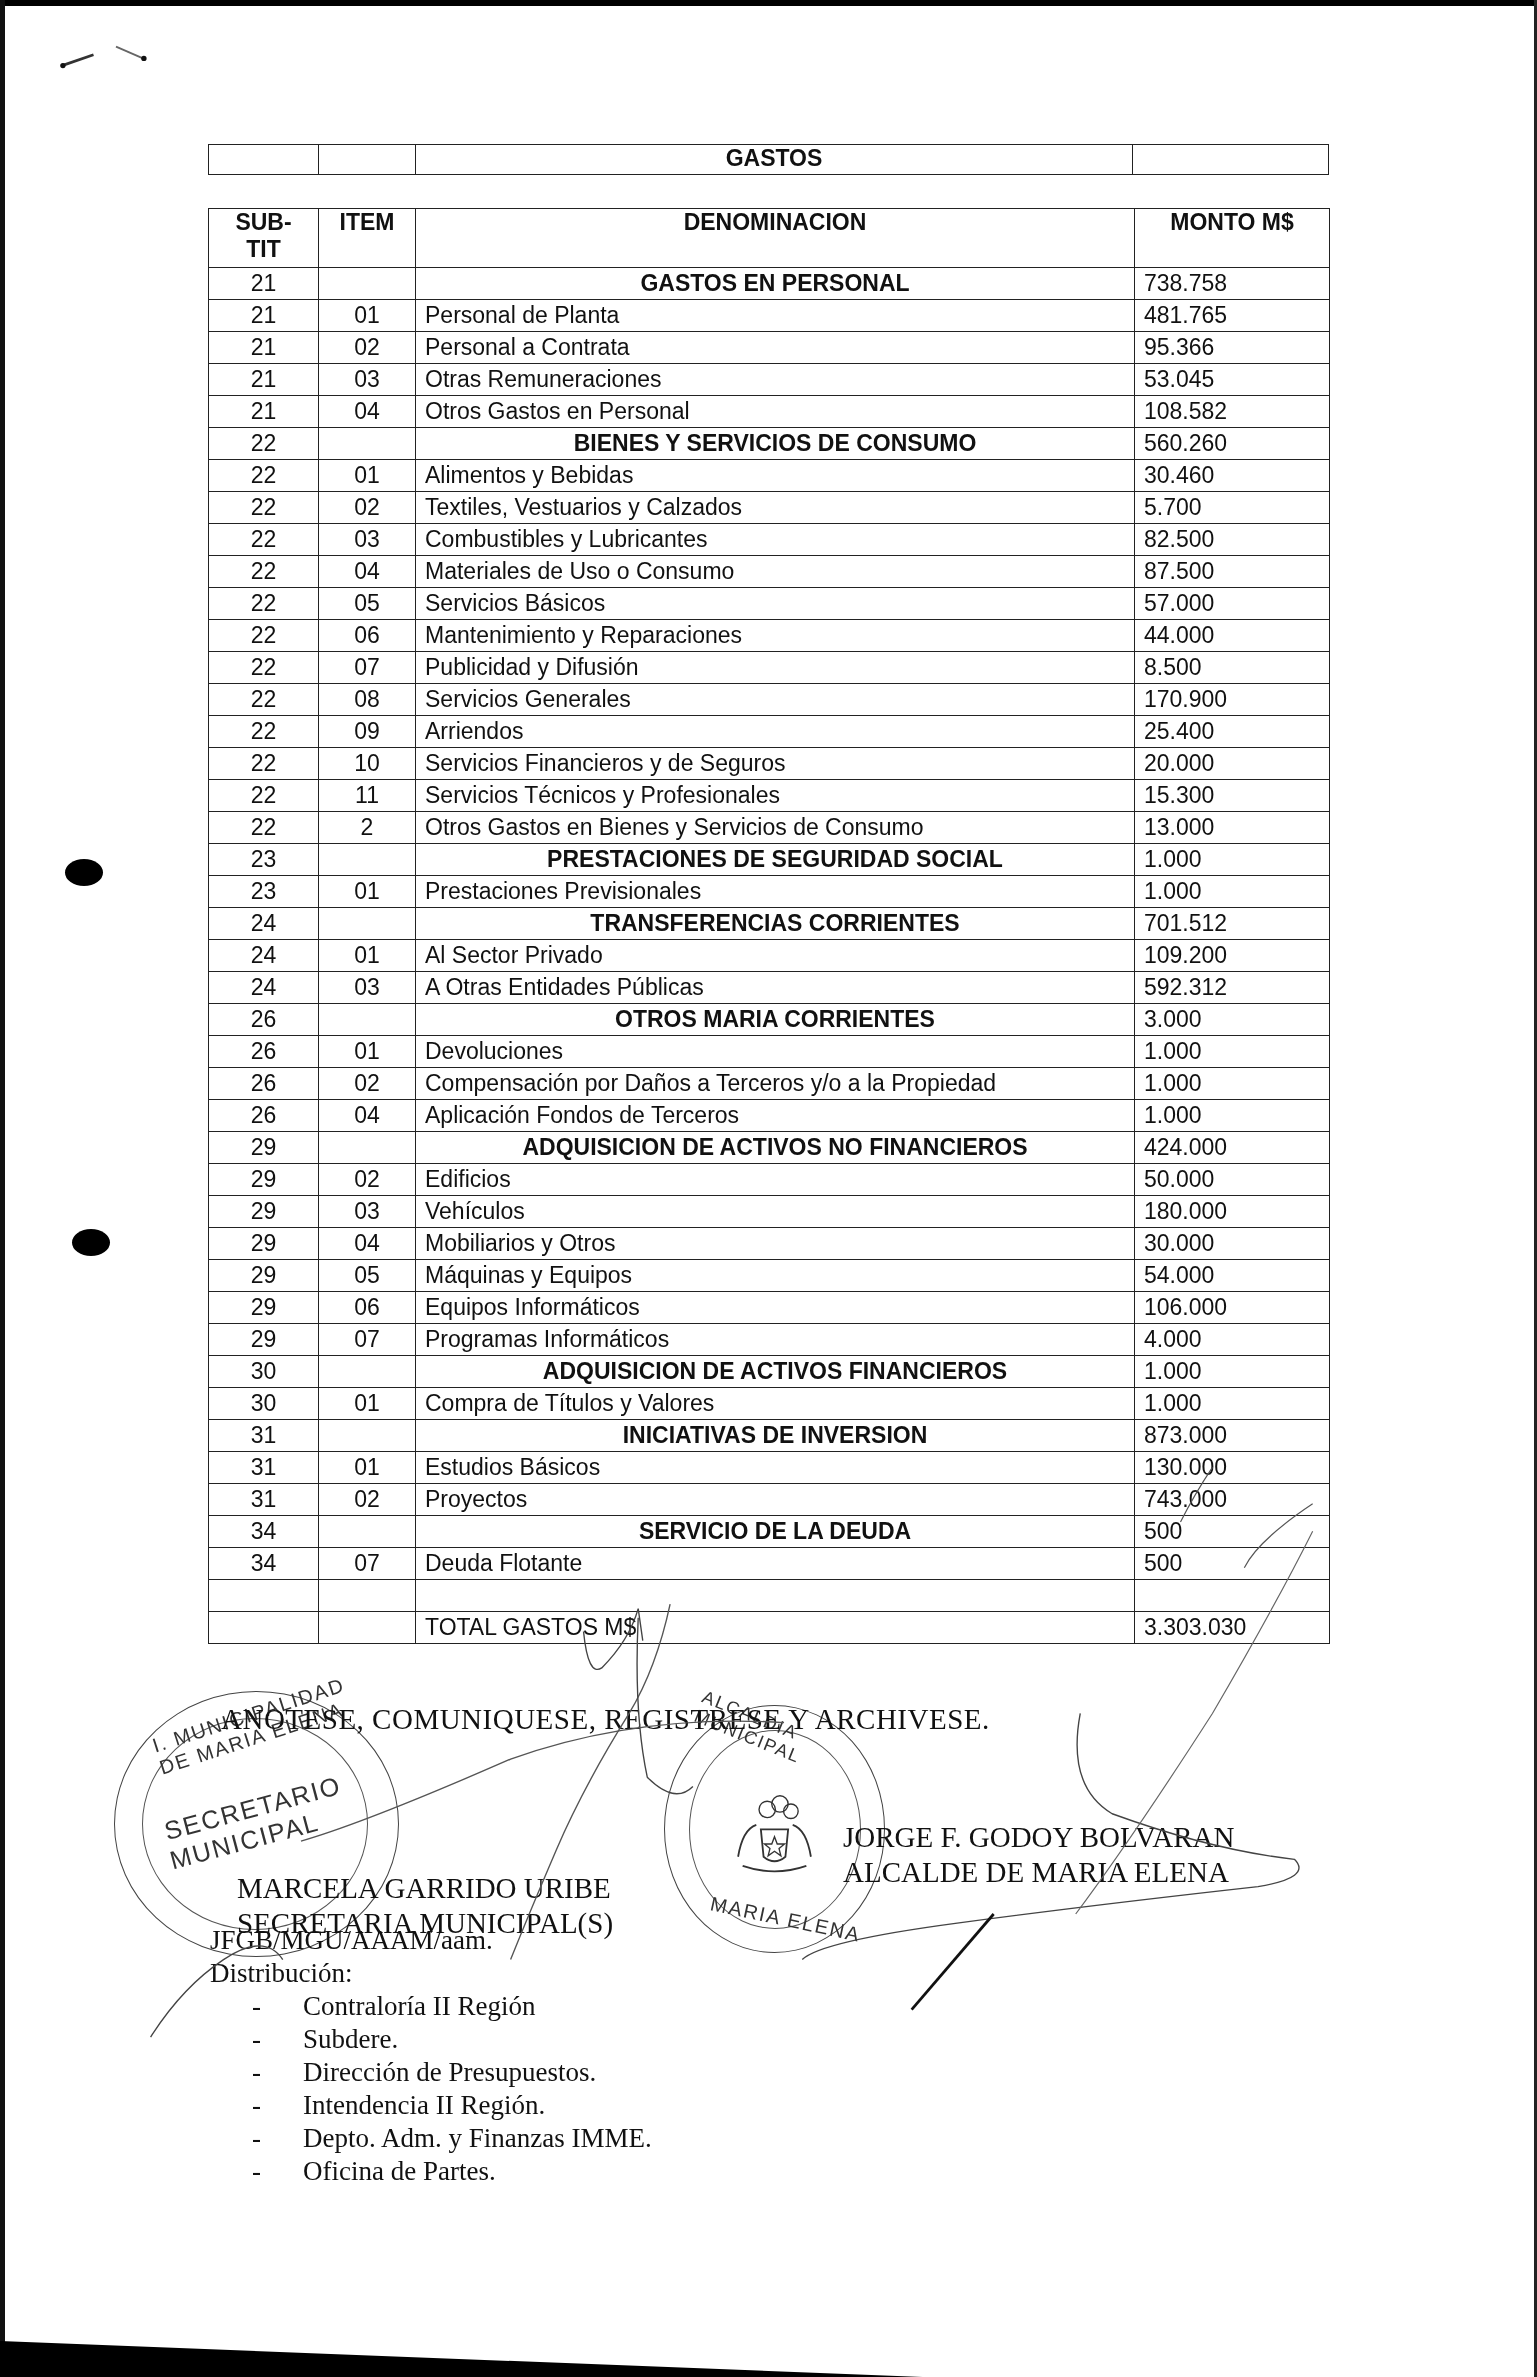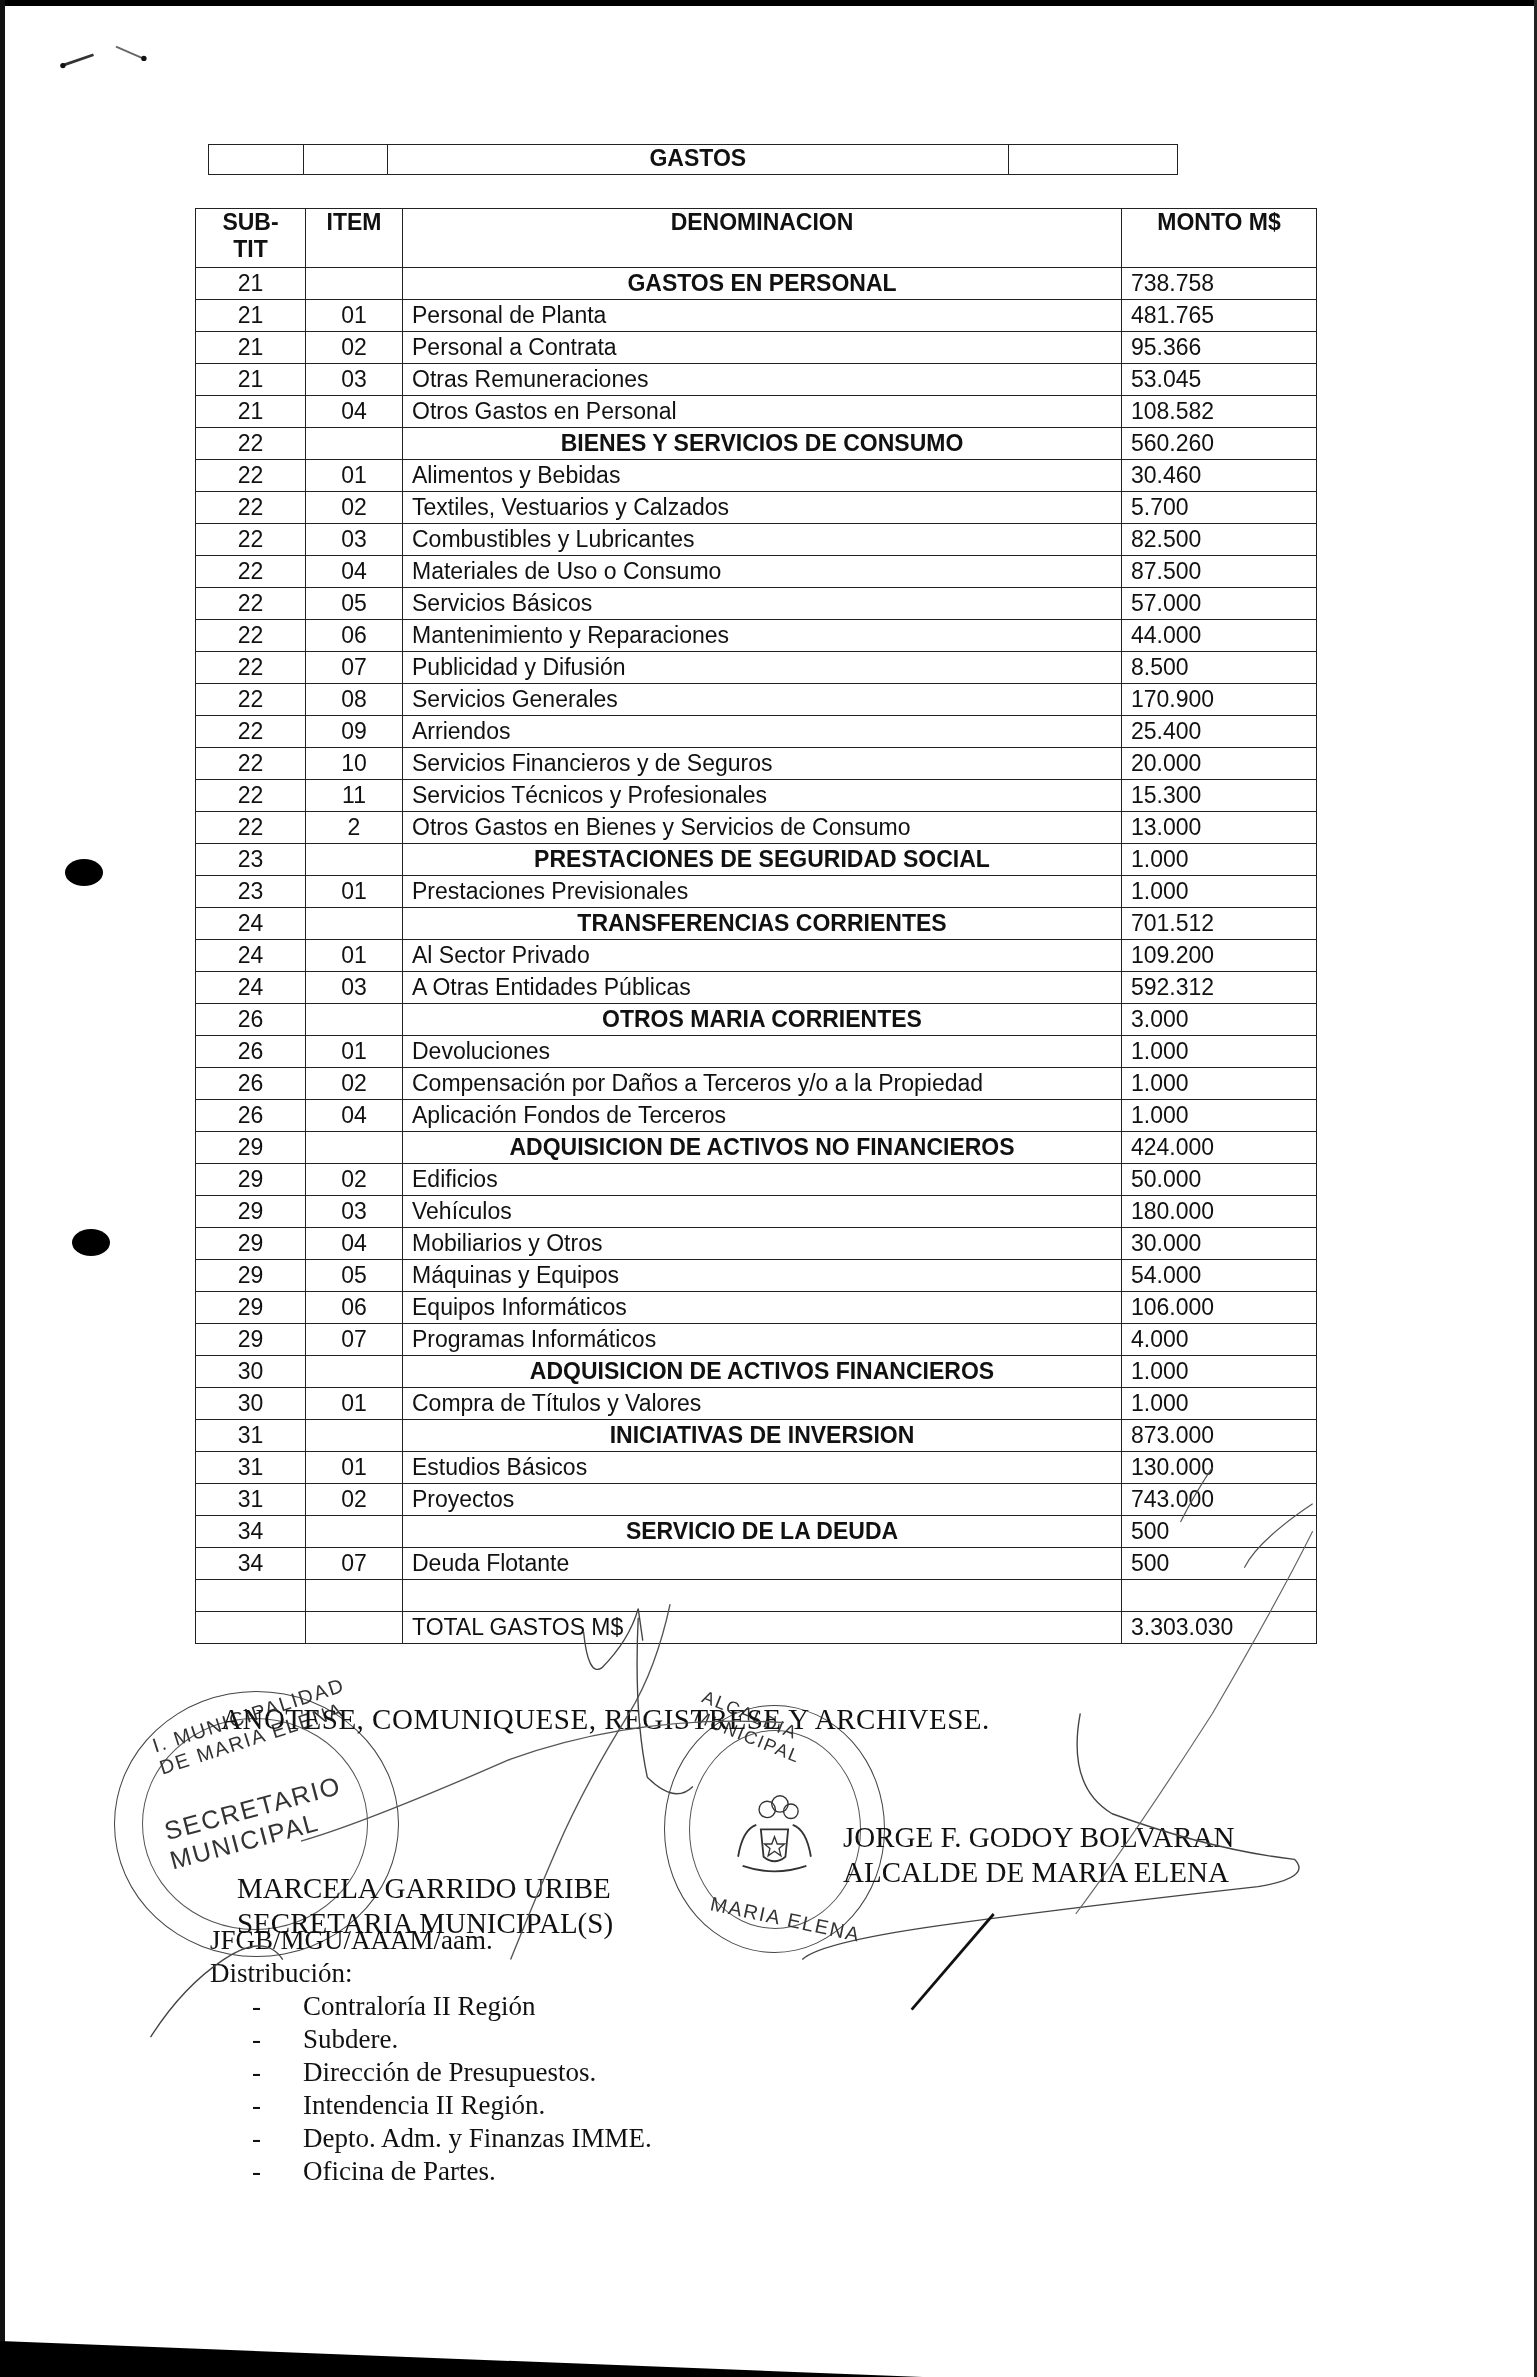--- a/index.html
+++ b/index.html
@@ -9,27 +9,27 @@
     font-family:"Liberation Sans", "DejaVu Sans", sans-serif;
   }
   .scan-top { position:absolute; left:0; top:0; width:1538px; height:5.5px; background:#000; }
   .scan-left { position:absolute; left:0; top:0; width:4.6px; height:2377px; background:#111; }
   .scan-bottom { position:absolute; left:0; bottom:0; width:1538px; height:36px; background:#000;
     clip-path: polygon(0 0, 60% 100%, 0 100%); }
   .scan-right { position:absolute; right:0; top:0; width:3.6px; height:2377px; background:#222; }
   .mark { position:absolute; left:57px; top:44px; width:100px; height:27px; }
   .punch { position:absolute; width:38px; height:27px; border-radius:50%; background:#000; }
 
-  .title-table { position:absolute; left:208px; top:144px; width:970px; height:31px;
+  .title-table { position:absolute; left:208px; top:144px; width:1121px; height:31px;
     border:1.8px solid #222; box-sizing:border-box; display:flex; }
   .title-table .c { border-right:1.4px solid #222; height:100%; box-sizing:border-box; }
   .title-table .c:last-child { border-right:none; }
   .title-text { font-weight:bold; font-size:23px; text-align:center; line-height:27px; }
 
-  table.main { position:absolute; left:195px; top:208px; width:1121px; border-collapse:collapse; table-layout:fixed; }
+  table.main { position:absolute; left:208px; top:208px; width:1121px; border-collapse:collapse; table-layout:fixed; }
   table.main td, table.main th { border:1.4px solid #222; padding:0 9px; height:31px; font-size:23px; line-height:27px; }
   table.main th { font-weight:bold; vertical-align:top; height:58px; font-size:23px; }
   col.c1 { width:110px; } col.c2 { width:97px; } col.c3 { width:719px; } col.c4 { width:195px; }
   td.num { text-align:center; }
   td.amt { text-align:left; padding-right:12.8px; }
   td.sect { font-weight:bold; text-align:center; }
   tr.total td { font-weight:normal; }
 
   .closing { position:absolute; left:221px; top:1703px; font-family:"Liberation Serif", serif; font-size:29px; letter-spacing:0.5px; }
   .sig { position:absolute; font-family:"Liberation Serif", serif; font-size:29px; line-height:35px; }

